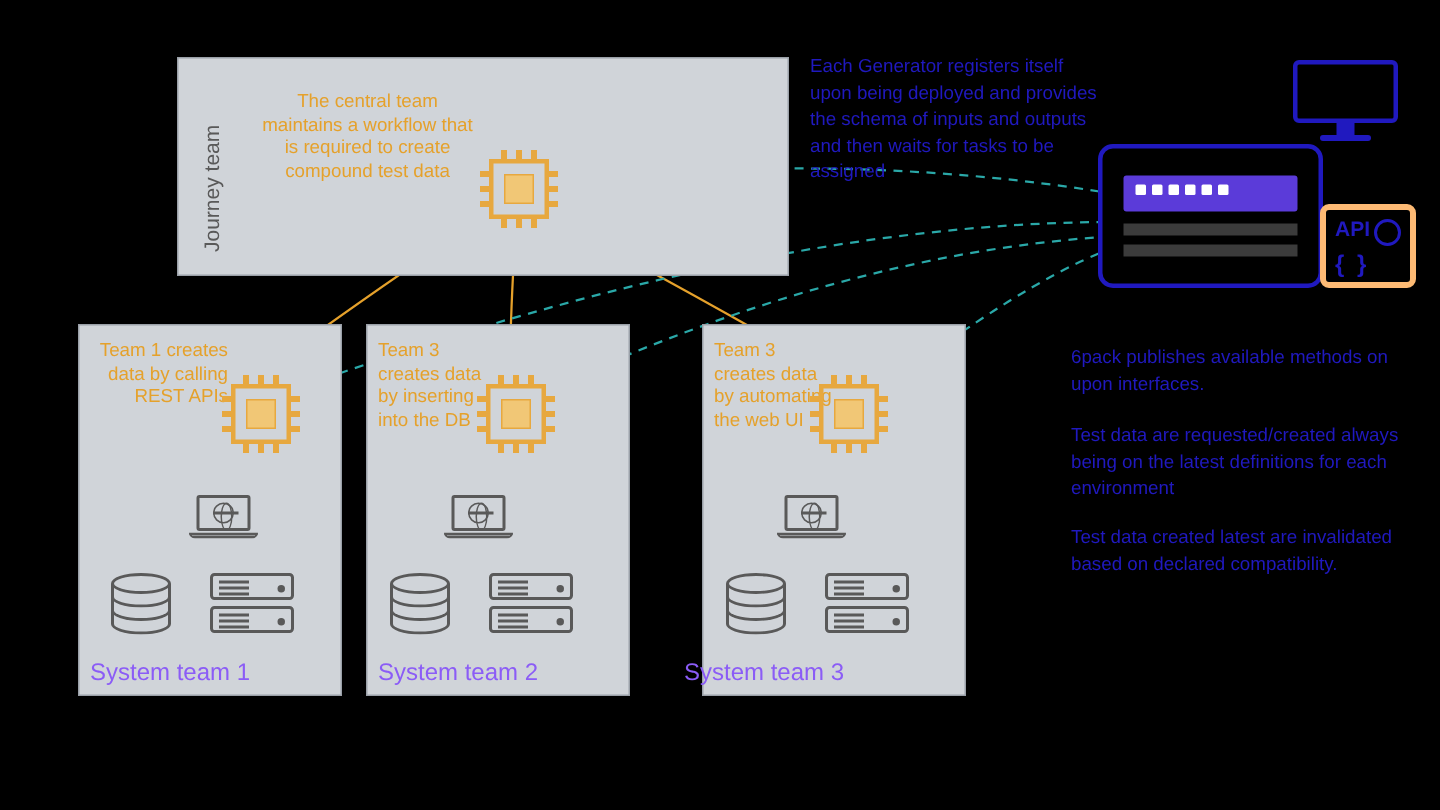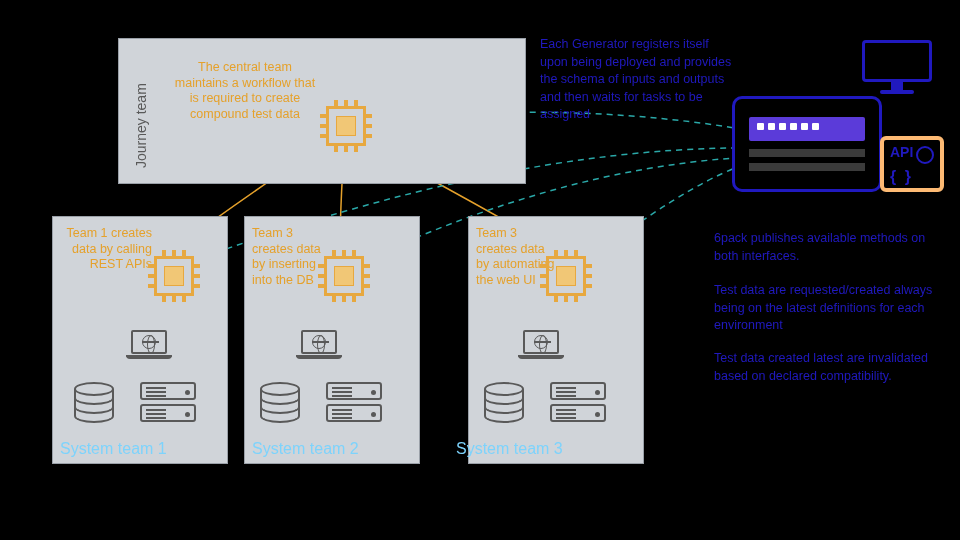--- a/index.html
+++ b/index.html
@@ -1,19 +1,19 @@
 <!DOCTYPE html>
 <html><head>
 <meta charset="utf-8">
 <style>
   * { box-sizing: border-box; margin: 0; padding: 0; }
   body { width: 960px; height: 540px; background: #000; font-family: "Segoe UI", Arial, sans-serif; position: relative; overflow: hidden; }
   .box { position: absolute; background: #d0d4d9; border: 1px solid #9aa0a8; }
   .vlabel { position: absolute; font-size: 14px; color: #595959; transform: rotate(-90deg); transform-origin: left top; }
-  .teamlabel { position: absolute; font-size: 16px; color: #7dd3fc; }
+  .teamlabel { position: absolute; font-size: 16px; color: #8b5cf6; }
   .orange-text { color: #e5a12b; font-size: 12.5px; line-height: 1.25; text-align: center; position: absolute; }
   .blue-text  { color: #2019bf; font-size: 12.5px; line-height: 1.4; position: absolute; }
   .chip { position: absolute; width: 52px; height: 52px; }
   .chip .outer { position:absolute; inset:6px; border:3px solid #e7a83f; }
   .chip .inner { position:absolute; inset:16px; background:#f1c776; border:1px solid #e7a83f; }
   .chip .pin  { position:absolute; background:#e7a83f; }
   .db { position:absolute; width:40px; }
   .db .ell { width:40px; height:14px; border:2px solid #595959; border-radius:50%; background:transparent; }
   .db .side { width:40px; height:16px; border-left:2px solid #595959; border-right:2px solid #595959; margin-top:-7px; border-bottom:2px solid #595959; border-bottom-left-radius:20px 7px; border-bottom-right-radius:20px 7px;}
   .server { position:absolute; width:56px; }
@@ -216,15 +216,15 @@
       <span></span>
       <span></span>
       <span></span>
       <span></span>
     </div>
   <div class="line" style="top:50px;"></div>
   <div class="line" style="top:64px;"></div>
 </div>
 <div class="apibox" style="left:880px; top:136px;">API<div class="gear"></div><div class="curly">{&nbsp;}</div></div>
 
-<div class="blue-text" style="left:714px; top:230px; width:220px;">6pack publishes available methods on both interfaces.</div>
+<div class="blue-text" style="left:714px; top:230px; width:220px;">6pack publishes available methods on upon interfaces.</div>
 <div class="blue-text" style="left:714px; top:282px; width:220px;">Test data are requested/created always being on the latest definitions for each environment</div>
 <div class="blue-text" style="left:714px; top:350px; width:220px;">Test data created latest are invalidated based on declared compatibility.</div>
 
 </body></html>

